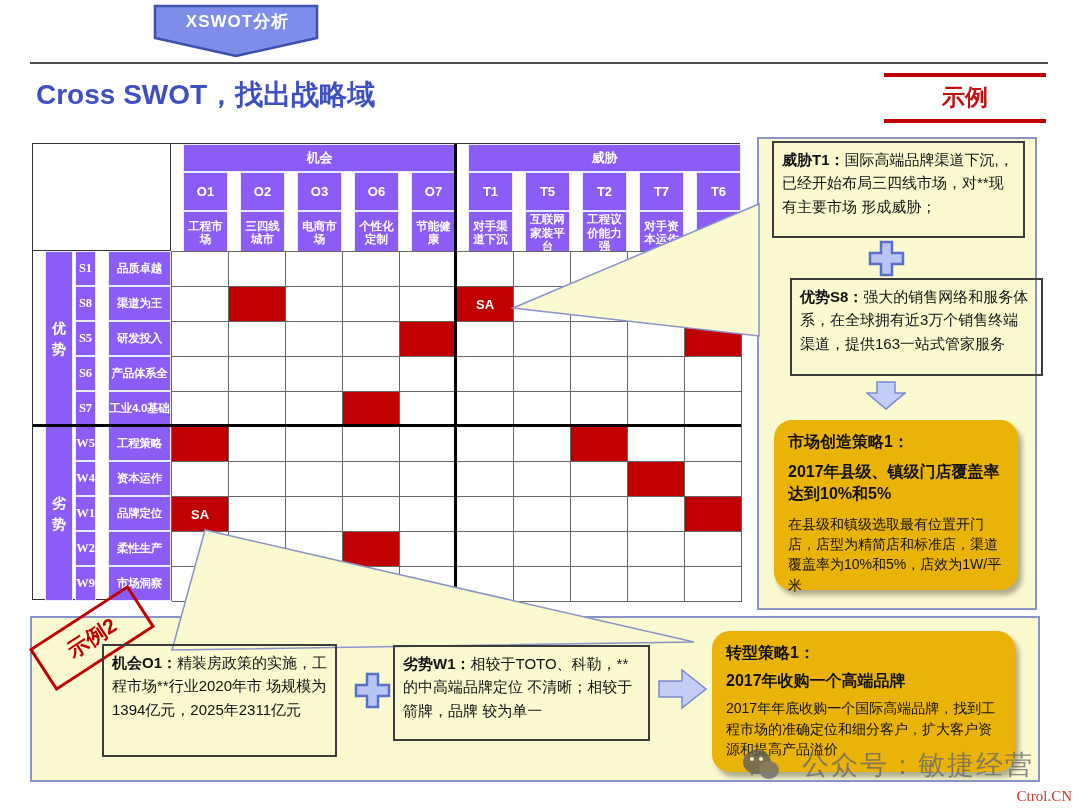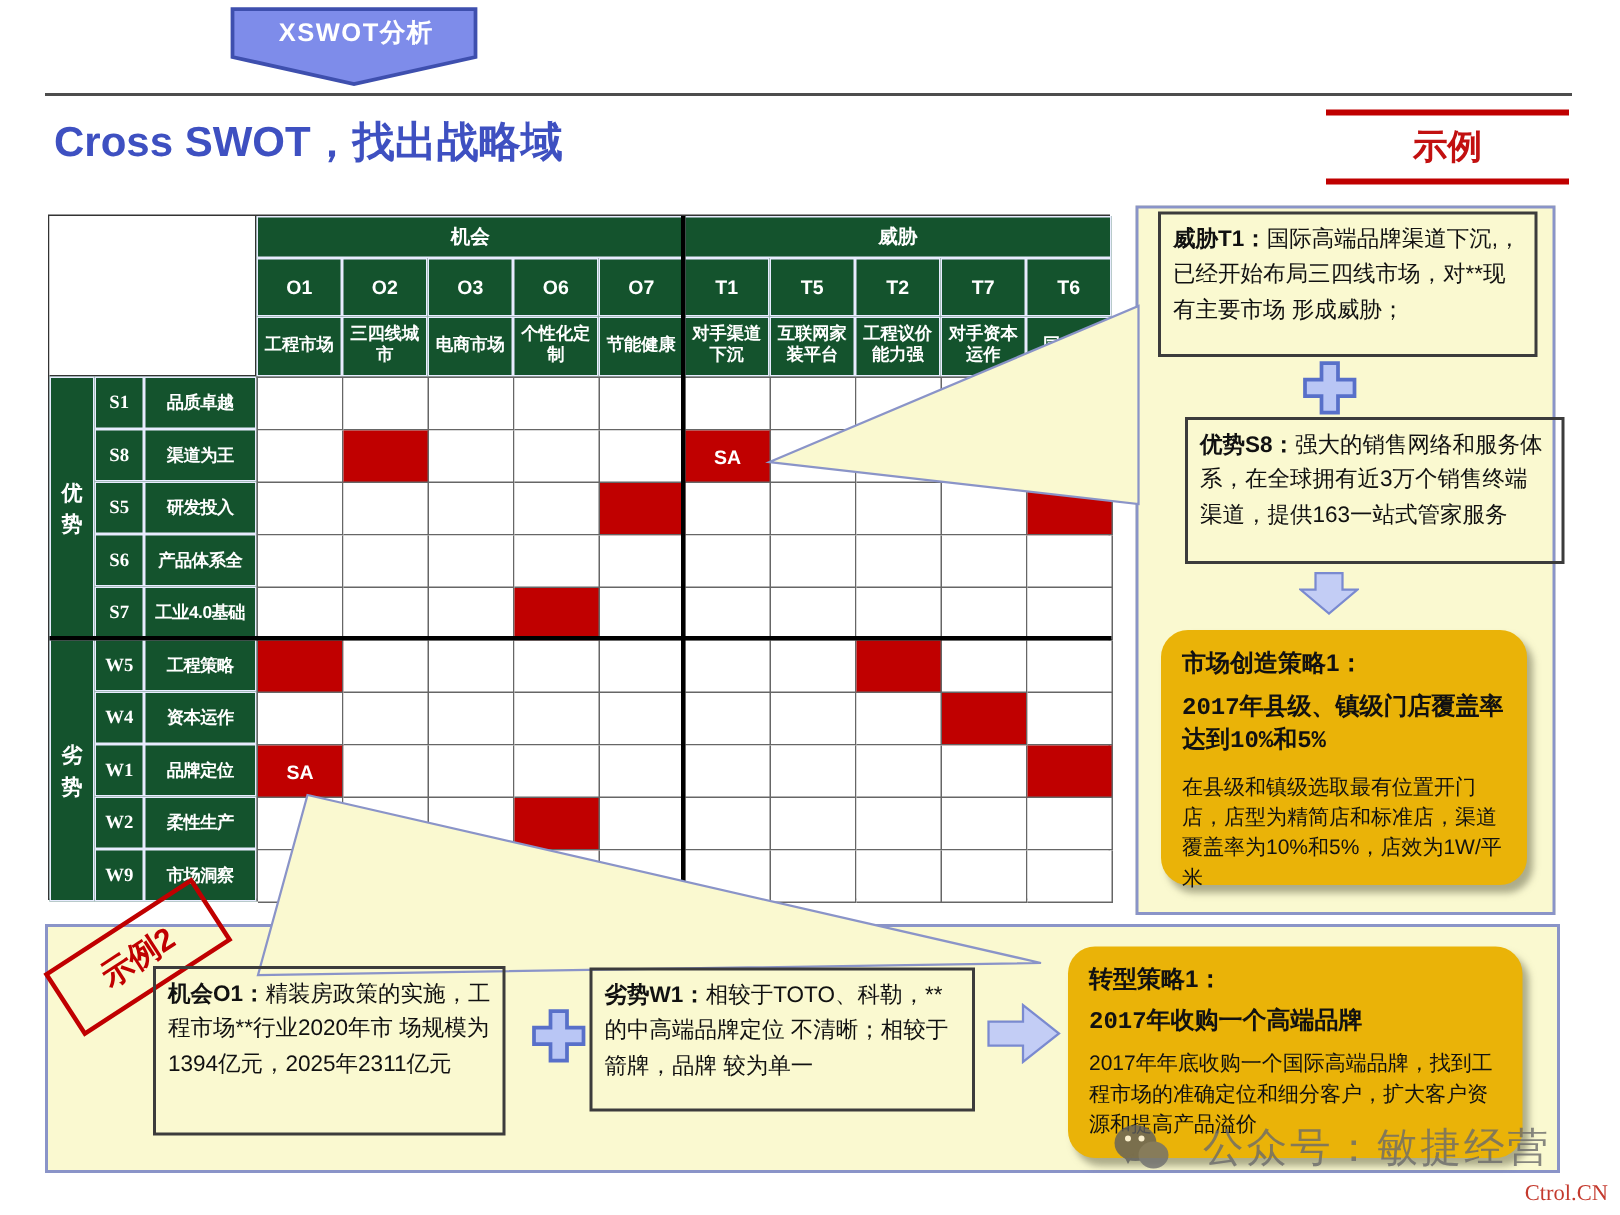--- a/index.html
+++ b/index.html
@@ -14,22 +14,22 @@
   .top-rule{position:absolute;left:30px;top:62px;width:1018px;height:2px;background:#4d4d4d;}
   .page-title{position:absolute;left:36px;top:76px;font-size:28px;font-weight:bold;color:#3e50c1;}
   .ex-bar{position:absolute;left:884px;width:162px;height:4px;background:#c00000;}
   .ex-label{position:absolute;left:884px;top:82px;width:162px;text-align:center;
             color:#c21010;font-size:23px;font-weight:bold;}
 
   
   .matrix{position:absolute;left:32px;top:143px;width:708px;height:457px;border:1px solid #333;box-sizing:border-box;}
   .corner{position:absolute;left:0;top:0;width:138px;height:107px;background:#fff;
           border-right:1px solid #333;border-bottom:1px solid #333;box-sizing:border-box;}
-  .bluecell{background:#14532d;color:#fff;font-weight:bold;display:flex;align-items:center;
-            justify-content:center;text-align:center;border:1px solid #e8ecff;box-sizing:border-box;}
+  .bluecell{background:#8b5cf6;color:#fff;font-weight:bold;display:flex;align-items:center;
+            justify-content:center;text-align:center;border:1px solid #e8ecff;box-sizing:border-box;margin-left:12px;}
   #m-colgroups{position:absolute;left:138px;top:0;width:570px;height:28px;display:grid;
                grid-template-columns:285px 285px;}
   #m-colgroups .bluecell{font-size:13px;}
   #m-codes{position:absolute;left:138px;top:28px;width:570px;height:39px;display:grid;
            grid-template-columns:repeat(10,57px);}
   #m-codes .bluecell{font-size:13px;}
   #m-collabels{position:absolute;left:138px;top:67px;width:570px;height:40px;display:grid;
                grid-template-columns:repeat(10,57px);}
   #m-collabels .bluecell{font-size:11.5px;line-height:1.18;padding:1px;}
   #m-rowgroups{position:absolute;left:0;top:107px;width:30px;height:362px;display:grid;grid-template-rows:175px 175px;}
@@ -48,21 +48,21 @@
   .hthick{position:absolute;left:0;top:280px;width:708px;height:3px;background:#000;}
 
   
   .panel{position:absolute;background:#faf9d0;border:2px solid #8a94c8;box-sizing:border-box;}
   .note-box{position:absolute;border:2px solid #3c3c3c;box-sizing:border-box;padding:5px 8px;
             font-size:15px;line-height:1.55;color:#111;background:transparent;}
   .note-box b{font-weight:bold;}
   .strategy{position:absolute;background:#eab308;border-radius:18px;box-sizing:border-box;
             padding:10px 14px;box-shadow:4px 5px 5px rgba(110,110,80,0.55);color:#111;}
   .strategy .s-title{font-weight:bold;font-size:16px;margin:2px 0 8px 0;}
-  .strategy .s-head{font-weight:bold;font-size:16px;line-height:1.4;margin:0 0 8px 0;font-family:Liberation Mono, monospace;}
+  .strategy .s-head{font-weight:bold;font-size:16px;line-height:1.4;margin:0 0 8px 0;}
   .strategy .s-body{font-size:14px;line-height:1.45;margin:0;}
 
   
   .stamp2{position:absolute;left:33px;top:613px;width:112px;height:44px;border:3px solid #c00000;
           transform:rotate(-33deg);display:flex;align-items:center;justify-content:center;
           color:#c00000;font-size:21px;font-weight:bold;}
   .watermark{position:absolute;left:742px;top:747px;display:flex;align-items:center;gap:22px;
              color:#6b6b6b;opacity:0.8;font-size:27px;letter-spacing:2px;
              font-family:"Liberation Serif","DejaVu Serif",serif;}
   .site-mark{position:absolute;right:8px;top:788px;color:#c43a2e;font-size:15px;

